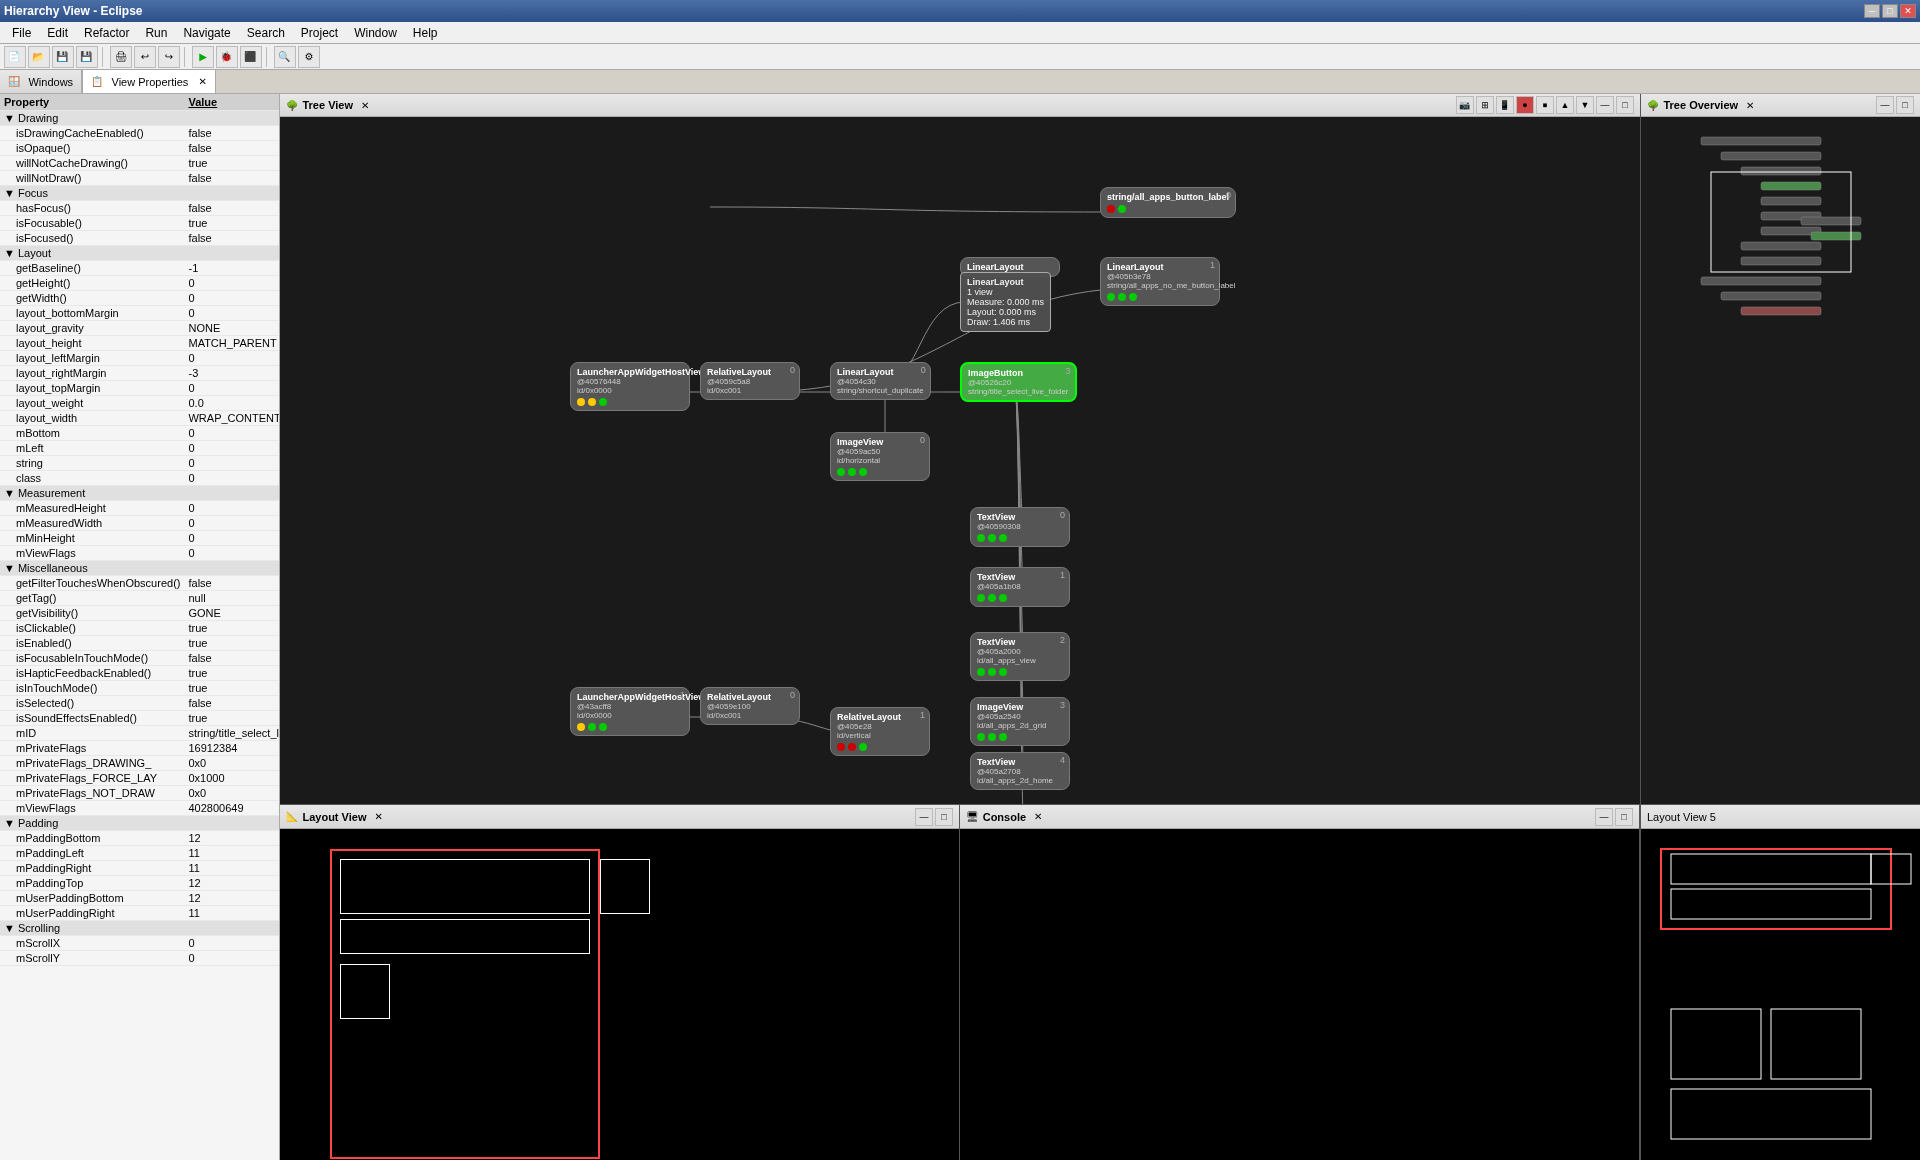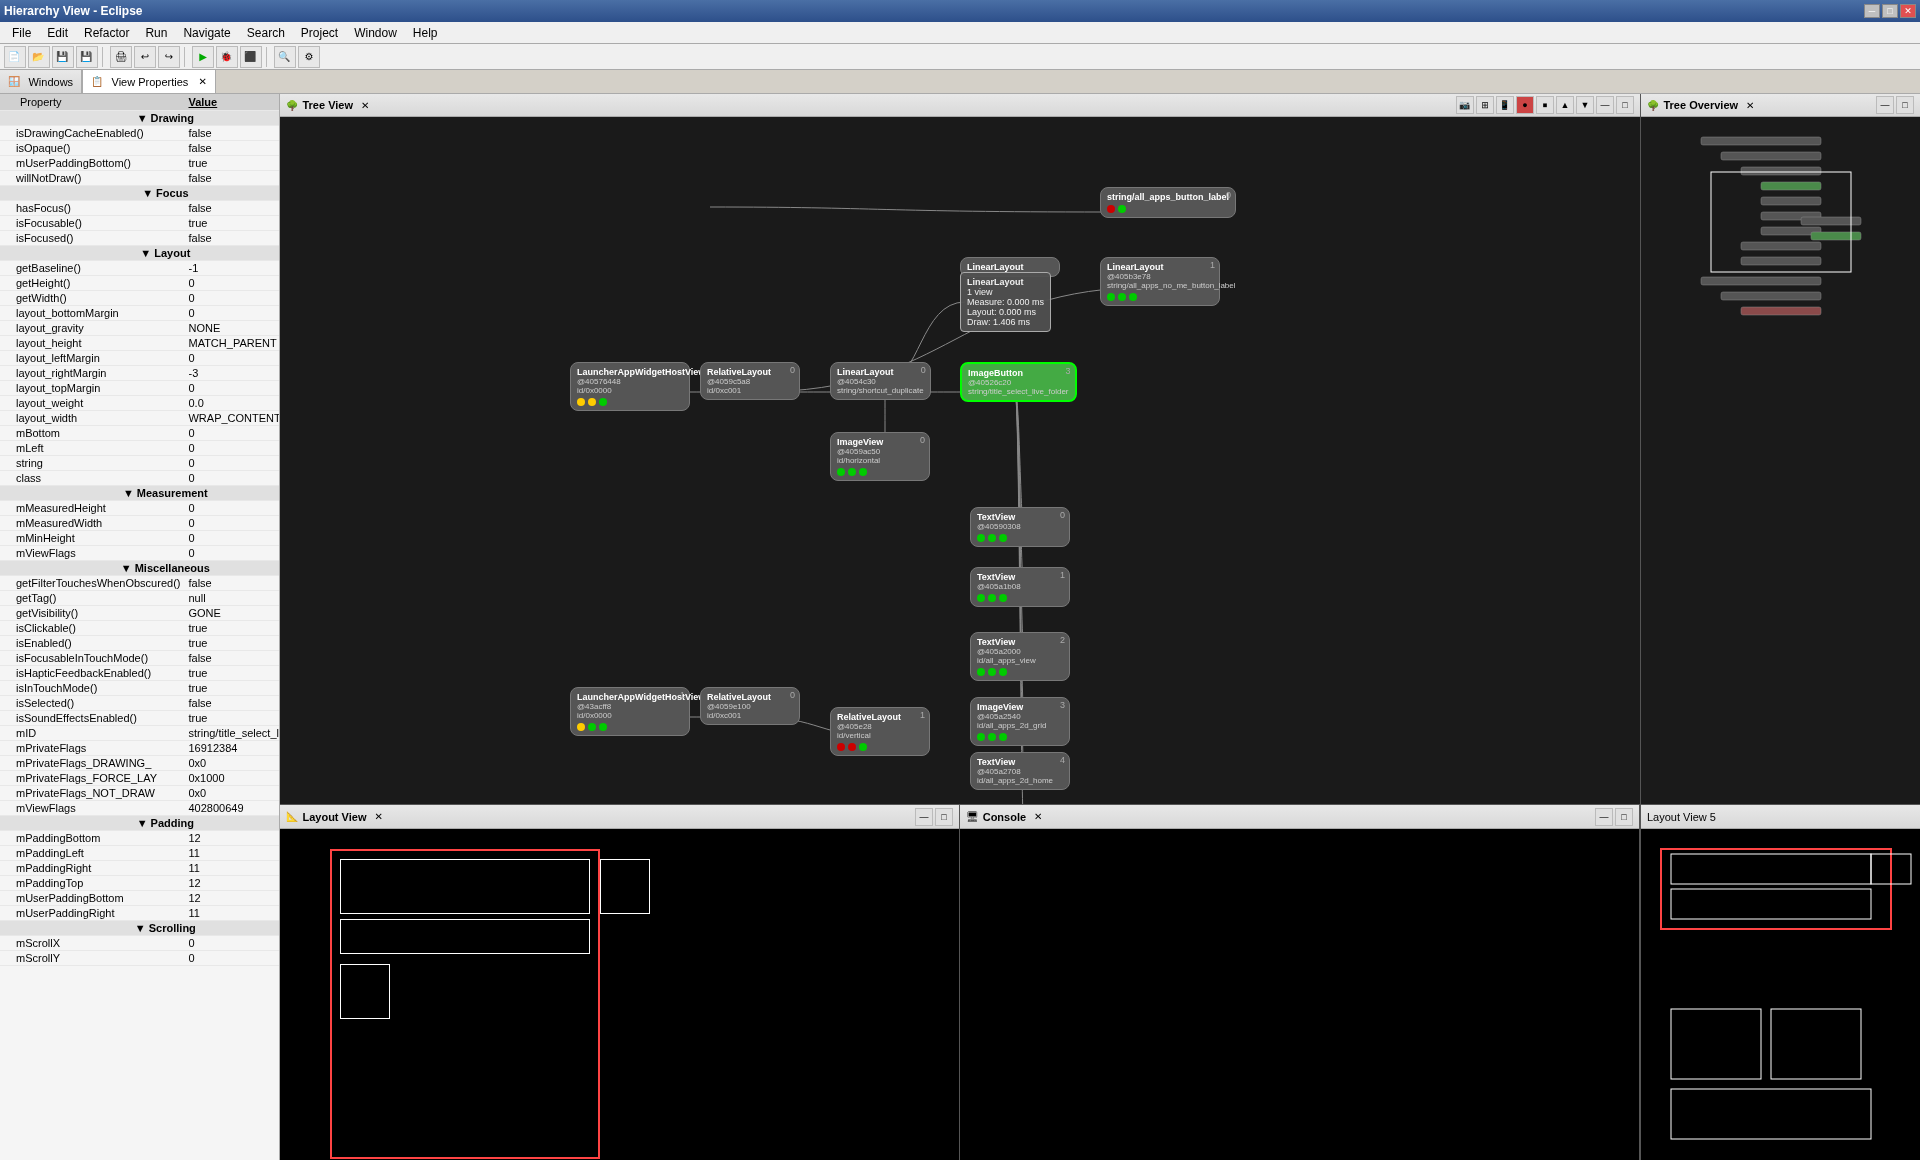--- a/index.html
+++ b/index.html
@@ -26,21 +26,21 @@
 
     
     .left-panel { width: 280px; display: flex; flex-direction: column; border-right: 1px solid #aaa; background: #f5f5f5; }
 
     
     .props-table { flex: 1; overflow-y: auto; }
     .props-table table { width: 100%; border-collapse: collapse; font-size: 11px; }
     .props-table td { padding: 1px 4px; border-bottom: 1px solid #e8e8e8; vertical-align: middle; }
     .props-table td:first-child { width: 140px; }
     .props-group { background: #e0e0e0; font-weight: bold; padding: 2px 4px; }
-    .props-group-row td { background: #e0e0e0; font-weight: bold; text-align: center; }
+    .props-group-row td { background: #e0e0e0; font-weight: normal; }
     .props-indent { padding-left: 16px !important; }
 
     
     .tree-canvas { width: 100%; height: 100%; position: relative; overflow: hidden; background: #1a1a1a; }
 
     
     .node { position: absolute; background: #555; border-radius: 8px; border: 1px solid #777; color: #eee; font-size: 9px; padding: 4px 6px; cursor: pointer; min-width: 90px; }
     .node.selected { border: 2px solid #00ff00; background: #4a4; }
     .node-title { font-weight: bold; font-size: 9px; color: #fff; }
     .node-sub { color: #ccc; font-size: 8px; }
@@ -126,38 +126,38 @@
   </div>
 </div>
 
 <div class="main-container">
 
   <div class="left-panel">
     <div class="props-table">
       <table>
         <thead>
           <tr style="background:#d0d0d0;">
-            <td style="font-weight:normal; padding:2px 20px;margin-left:8px;">Property</td>
+            <td style="font-weight:bold; padding:2px 4px;margin-left:8px;">Property</td>
             <td style="font-weight:bold; padding:2px 4px;text-decoration:underline;">Value</td>
           </tr>
         </thead>
         <tbody id="props-body">
         <tr class="props-group-row">
               <td colspan="2" class="props-group" style="padding-left:4px;">▼ Drawing</td>
             </tr>
             <tr>
               <td class="props-indent">isDrawingCacheEnabled()</td>
               <td>false</td>
             </tr>
             <tr>
               <td class="props-indent">isOpaque()</td>
               <td>false</td>
             </tr>
             <tr>
-              <td class="props-indent">mUserPaddingBottom()</td>
+              <td class="props-indent">willNotCacheDrawing()</td>
               <td>true</td>
             </tr>
             <tr>
               <td class="props-indent">willNotDraw()</td>
               <td>false</td>
             </tr>
             <tr class="props-group-row">
               <td colspan="2" class="props-group" style="padding-left:4px;">▼ Focus</td>
             </tr>
             <tr>

